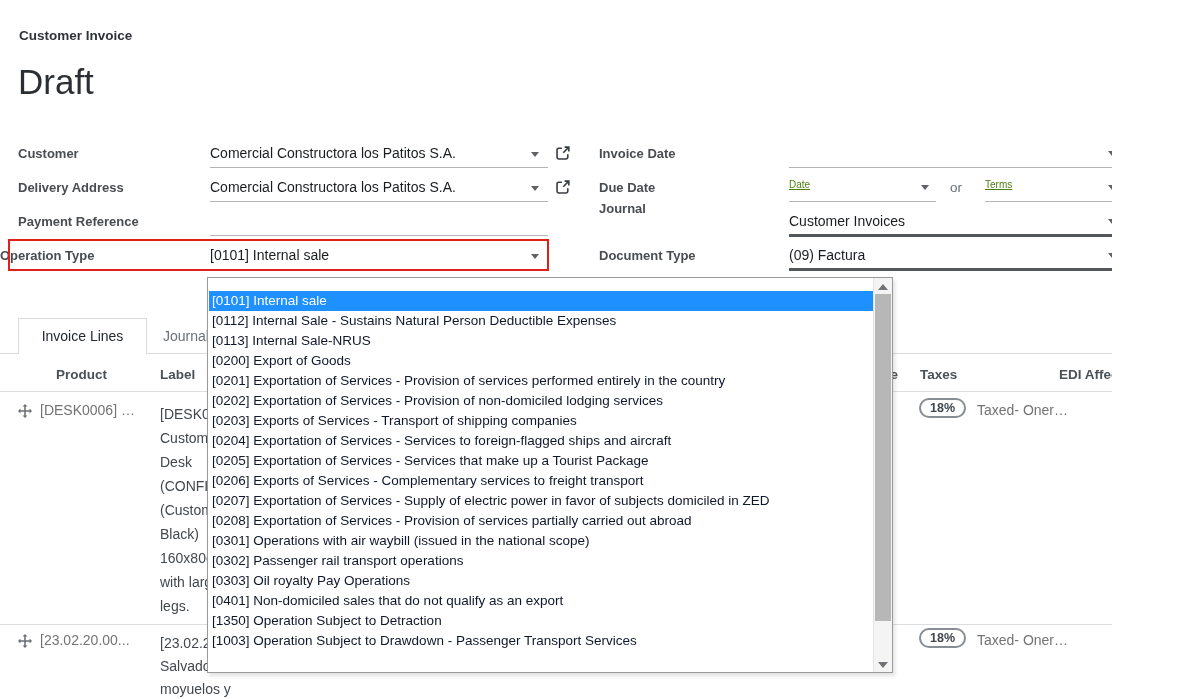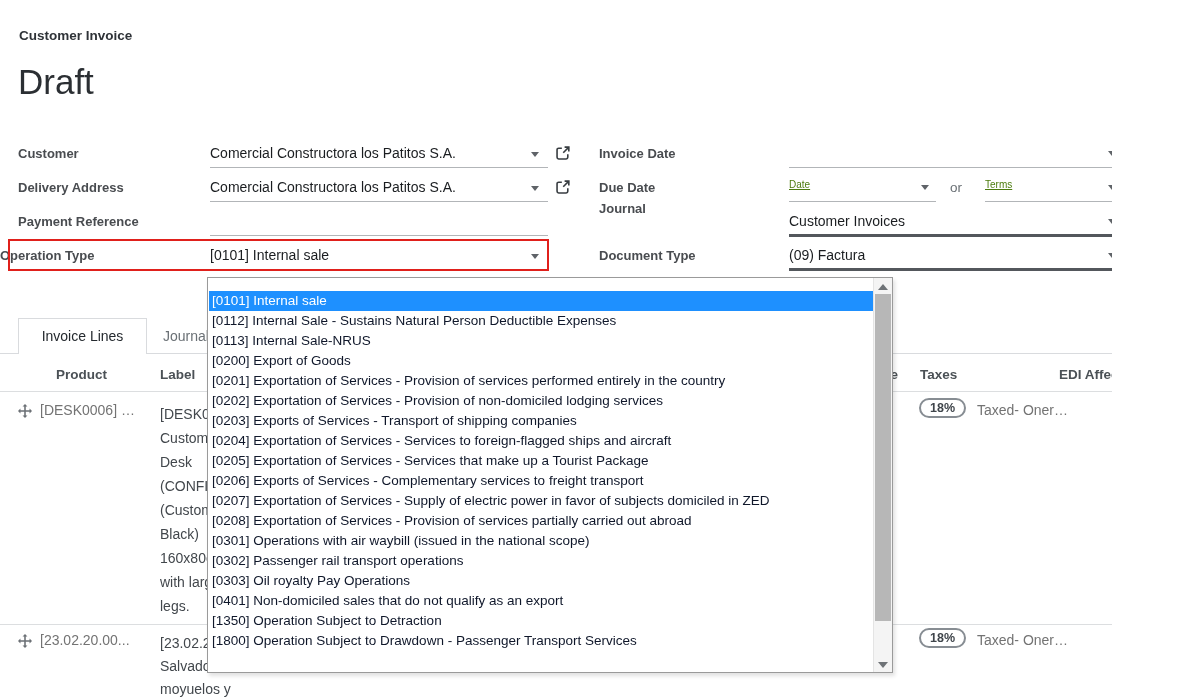--- a/index.html
+++ b/index.html
@@ -189,21 +189,21 @@
       <div class="dd-item">[0204] Exportation of Services - Services to foreign-flagged ships and aircraft</div>
       <div class="dd-item">[0205] Exportation of Services - Services that make up a Tourist Package</div>
       <div class="dd-item">[0206] Exports of Services - Complementary services to freight transport</div>
       <div class="dd-item">[0207] Exportation of Services - Supply of electric power in favor of subjects domiciled in ZED</div>
       <div class="dd-item">[0208] Exportation of Services - Provision of services partially carried out abroad</div>
       <div class="dd-item">[0301] Operations with air waybill (issued in the national scope)</div>
       <div class="dd-item">[0302] Passenger rail transport operations</div>
       <div class="dd-item">[0303] Oil royalty Pay Operations</div>
       <div class="dd-item">[0401] Non-domiciled sales that do not qualify as an export</div>
       <div class="dd-item">[1350] Operation Subject to Detraction</div>
-      <div class="dd-item">[1800] Operation Subject to Drawdown - Passenger Transport Services</div>
+      <div class="dd-item">[1003] Operation Subject to Drawdown - Passenger Transport Services</div>
     </div>
     <div class="dd-scroll">
       <div class="dd-btn" style="top:0;">
           <span class="tri-up"></span>
         </div>
       <div class="dd-thumb"></div>
       <div class="dd-btn" style="bottom:0;">
           <span class="tri-down"></span>
         </div>
     </div>

